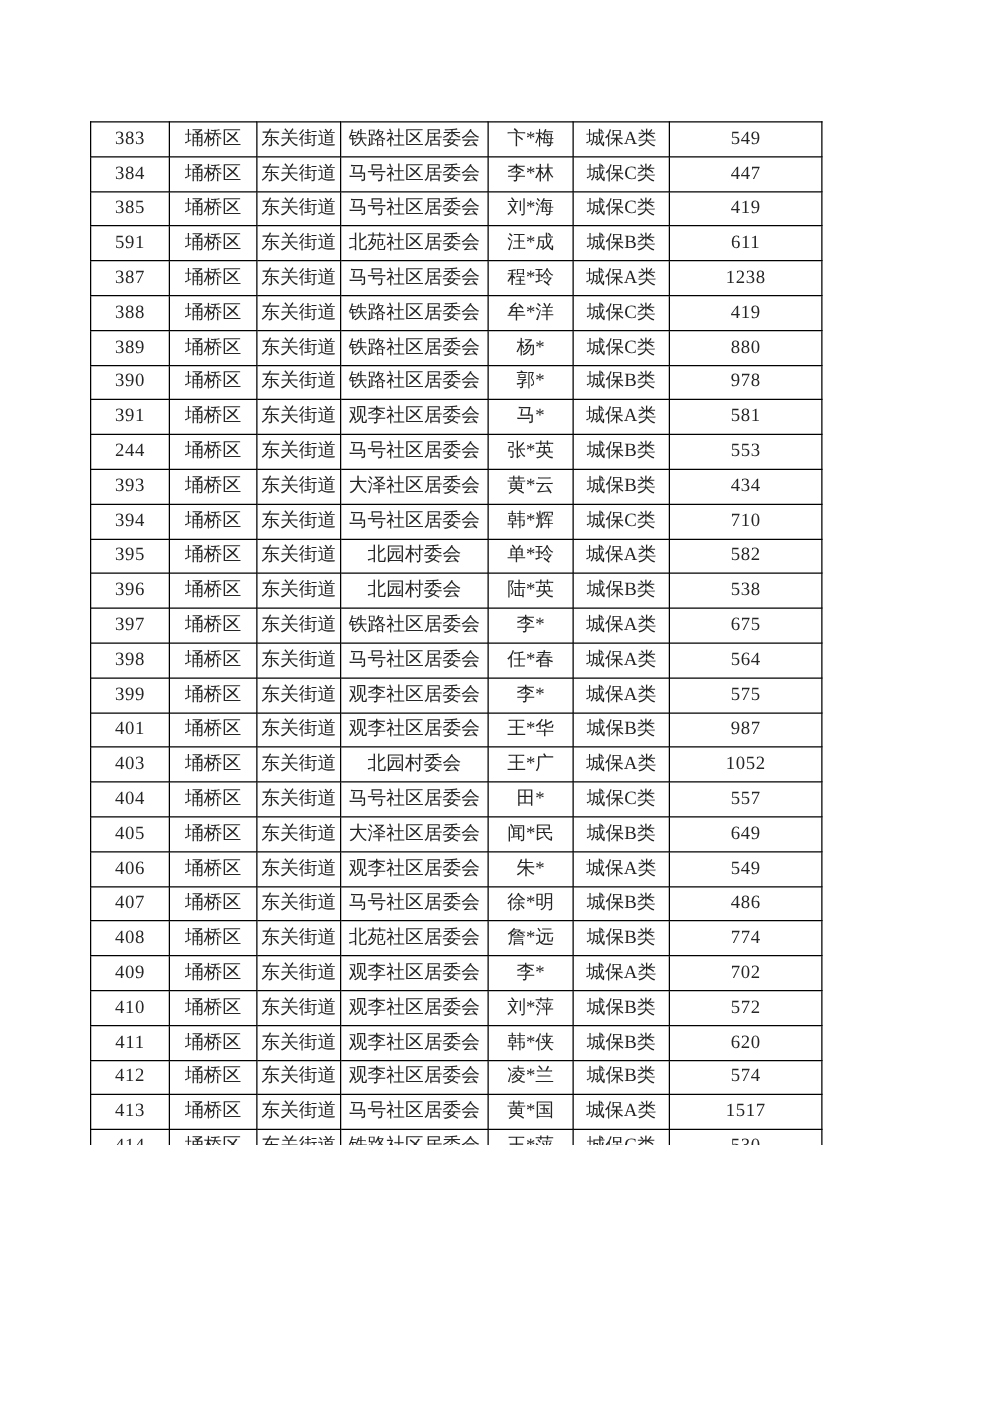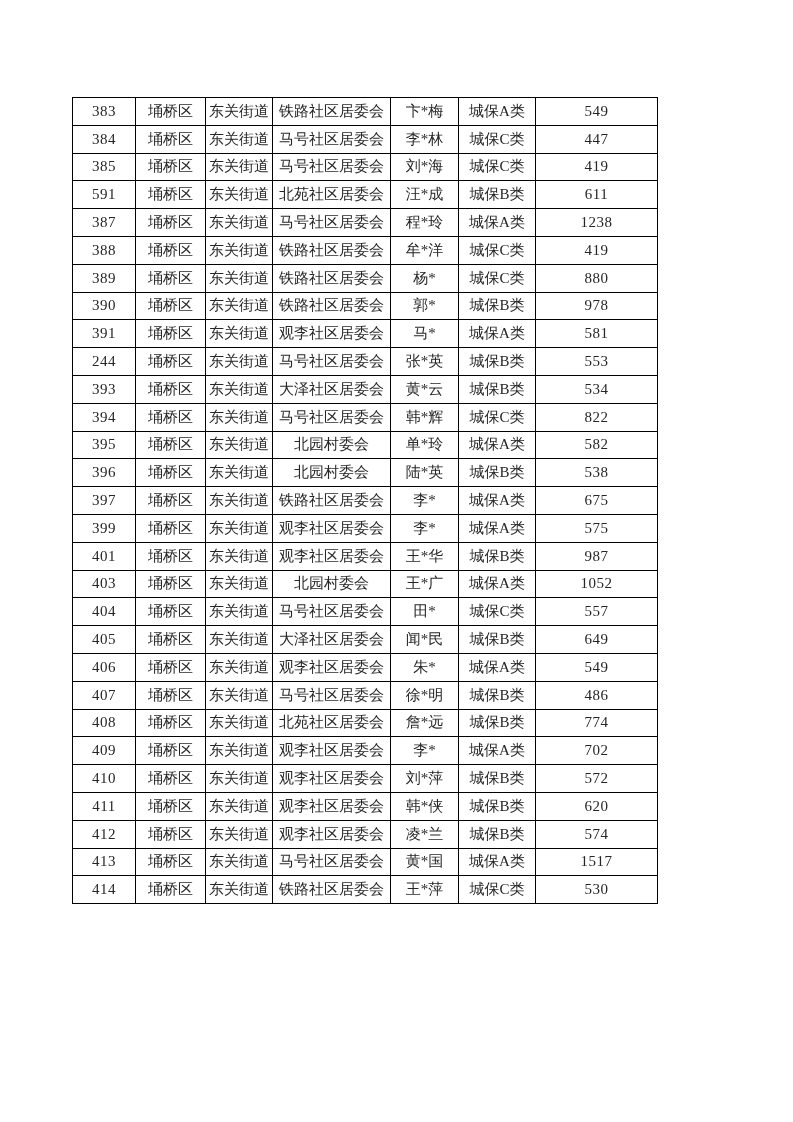--- a/index.html
+++ b/index.html
@@ -146,30 +146,30 @@
           <td class="col-category">城保B类</td>
           <td class="col-amount">553</td>
         </tr>
         <tr>
           <td class="col-no">393</td>
           <td class="col-district">埇桥区</td>
           <td class="col-street">东关街道</td>
           <td class="col-community">大泽社区居委会</td>
           <td class="col-name">黄*云</td>
           <td class="col-category">城保B类</td>
-          <td class="col-amount">534</td>
+          <td class="col-amount">434</td>
         </tr>
         <tr>
           <td class="col-no">394</td>
           <td class="col-district">埇桥区</td>
           <td class="col-street">东关街道</td>
           <td class="col-community">马号社区居委会</td>
           <td class="col-name">韩*辉</td>
           <td class="col-category">城保C类</td>
-          <td class="col-amount">822</td>
+          <td class="col-amount">710</td>
         </tr>
         <tr>
           <td class="col-no">395</td>
           <td class="col-district">埇桥区</td>
           <td class="col-street">东关街道</td>
           <td class="col-community">北园村委会</td>
           <td class="col-name">单*玲</td>
           <td class="col-category">城保A类</td>
           <td class="col-amount">582</td>
         </tr>
@@ -183,20 +183,29 @@
           <td class="col-amount">538</td>
         </tr>
         <tr>
           <td class="col-no">397</td>
           <td class="col-district">埇桥区</td>
           <td class="col-street">东关街道</td>
           <td class="col-community">铁路社区居委会</td>
           <td class="col-name">李*</td>
           <td class="col-category">城保A类</td>
           <td class="col-amount">675</td>
+        </tr>
+        <tr>
+          <td class="col-no">398</td>
+          <td class="col-district">埇桥区</td>
+          <td class="col-street">东关街道</td>
+          <td class="col-community">马号社区居委会</td>
+          <td class="col-name">任*春</td>
+          <td class="col-category">城保A类</td>
+          <td class="col-amount">564</td>
         </tr>
         <tr>
           <td class="col-no">399</td>
           <td class="col-district">埇桥区</td>
           <td class="col-street">东关街道</td>
           <td class="col-community">观李社区居委会</td>
           <td class="col-name">李*</td>
           <td class="col-category">城保A类</td>
           <td class="col-amount">575</td>
         </tr>

